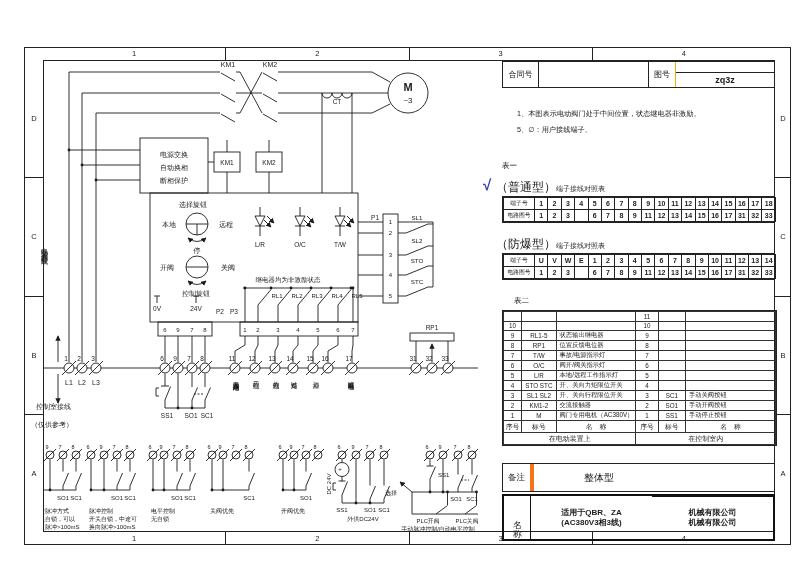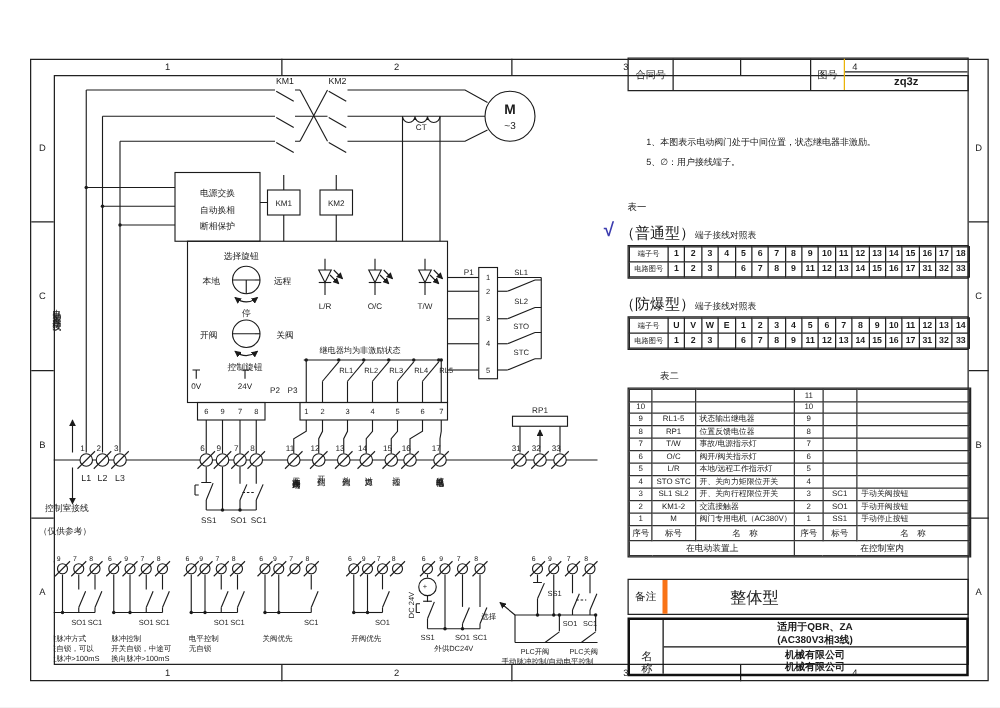--- a/index.html
+++ b/index.html
@@ -13,21 +13,21 @@
 .zstrip.zh{left:43px;width:732px;height:13px}
 .zstrip.zv{top:60px;width:18px;height:472px;flex-direction:column}
 .zone-cell{flex:1;display:flex;align-items:center;justify-content:center;font-size:7.5px;color:#222}
 .zh .zone-cell+.zone-cell{border-left:1px solid #222}
 .zv .zone-cell+.zone-cell{border-top:1px solid #222}
 #schx{position:absolute;left:43px;top:60px;width:447px;height:472px}
 #schx text{fill:#1b1b1b;stroke:none;font-family:"Liberation Sans",sans-serif}
 .vtext{position:absolute;writing-mode:vertical-rl;text-orientation:upright;font-size:6.5px;line-height:9px;letter-spacing:.5px;color:#1b1b1b;white-space:nowrap}
 .smtext{position:absolute;font-size:7px;color:#1b1b1b;white-space:nowrap}
 
-.contract{left:502px;top:46px;width:273px;height:27px;border:1.5px solid #222;display:flex}
+.contract{left:502px;top:61px;width:273px;height:27px;border:1.5px solid #222;display:flex}
 .contract .c1{width:36px;border-right:1px solid #222;display:flex;align-items:center;justify-content:center;font-size:8px}
 .contract .c2{width:110px;border-right:1px solid #222}
 .contract .c3{width:27px;border-right:1px solid #eab308;display:flex;align-items:center;justify-content:center;font-size:8px}
 .contract .c4{flex:1;display:flex;flex-direction:column}
 .contract .c4 .r1{height:11px;border-bottom:1px solid #222}
 .contract .c4 .r2{flex:1;display:flex;align-items:center;justify-content:center;font-size:9px;font-weight:bold}
 .notes{left:510px;top:103px;width:262px}
 .notes .nt{font-size:8px;font-weight:bold}
 .notes .ni{font-size:7.2px;margin-top:6px;margin-left:7px;white-space:nowrap}
 .tbl-label{position:absolute;font-size:7.5px}
@@ -40,27 +40,27 @@
 .ttab td.tlab{width:31px;font-size:5.8px;font-weight:normal}
 .ttwrap{position:absolute;left:502px;width:273px;border:1px solid #222}
 .ctab{border-collapse:collapse;table-layout:fixed;width:273px}
 .ctab td{border:.8px solid #333;height:9.6px;font-size:6.3px;text-align:center;padding:0 1px;overflow:hidden;white-space:nowrap}
 .ctab .ctitle td{height:15px;font-size:10px;font-weight:bold}
 .ctab .chead td{height:12px;font-size:6.8px}
 .ctab .cfoot td{height:12px;font-size:7px}
 .ctab td.nm{text-align:left;padding-left:3px}
 .remark{left:502px;top:463px;width:273px;height:29px;border:1.5px solid #222;display:flex}
 .remark .rl{width:31px;border-right:4px solid #f97316;display:flex;align-items:center;justify-content:center;font-size:8.5px}
-.remark .rv{flex:1;display:flex;align-items:center;font-size:13px;padding-left:50px}
+.remark .rv{flex:1;display:flex;align-items:center;font-size:10px;padding-left:50px}
 .tblock{left:502px;top:494px;width:273px;height:47px;border:2px solid #111;display:flex}
 .tblock .nmcell{width:27px;border-right:1.5px solid #111;display:flex;align-items:center;justify-content:center;writing-mode:vertical-rl;text-orientation:upright;font-size:9px;letter-spacing:9px;padding-top:8px}
 .tblock .ccell{width:127px;border-right:1.5px solid #111;display:flex;flex-direction:column;align-items:center;justify-content:center}
 .tblock .ccell .l1{font-size:10.5px;font-weight:bold}
 .tblock .ccell .l2{font-size:9px;margin-top:3px}
-.tblock .rcell{flex:1;display:flex;flex-direction:column}
+.tblock .rcell{flex:1;display:flex;flex-direction:row}
 .tblock .rcell .rr{flex:1;display:flex;flex-direction:column;align-items:center;justify-content:center;font-size:8px;font-weight:bold;line-height:10px;white-space:nowrap}
 .tblock .rcell .rr+.rr{border-top:1.5px solid #111}
 </style>
 </head>
 <body>
 
 <div id="page">
   <div class="abs frame-outer"></div>
   <div class="abs frame-inner"></div>
   <div class="zstrip zh" style="top:47px" id="zt">
@@ -798,21 +798,21 @@
             <td>16</td>
             <td>17</td>
             <td>31</td>
             <td>32</td>
             <td>33</td>
           </tr>
         </tbody>
       </table>
     </div>
 
-  <div class="tbl-label" style="left:528px;top:296px">表二</div>
+  <div class="tbl-label" style="left:514px;top:296px">表二</div>
   <div class="abs" style="left:502px;top:310px;border:1.5px solid #222">
       <table class="ctab" id="comp-table">
         <colgroup>
           <col style="width:18px">
           <col style="width:34px">
           <col style="width:79px">
           <col style="width:22px">
           <col style="width:27px">
           <col style="width:89px">
         </colgroup>

